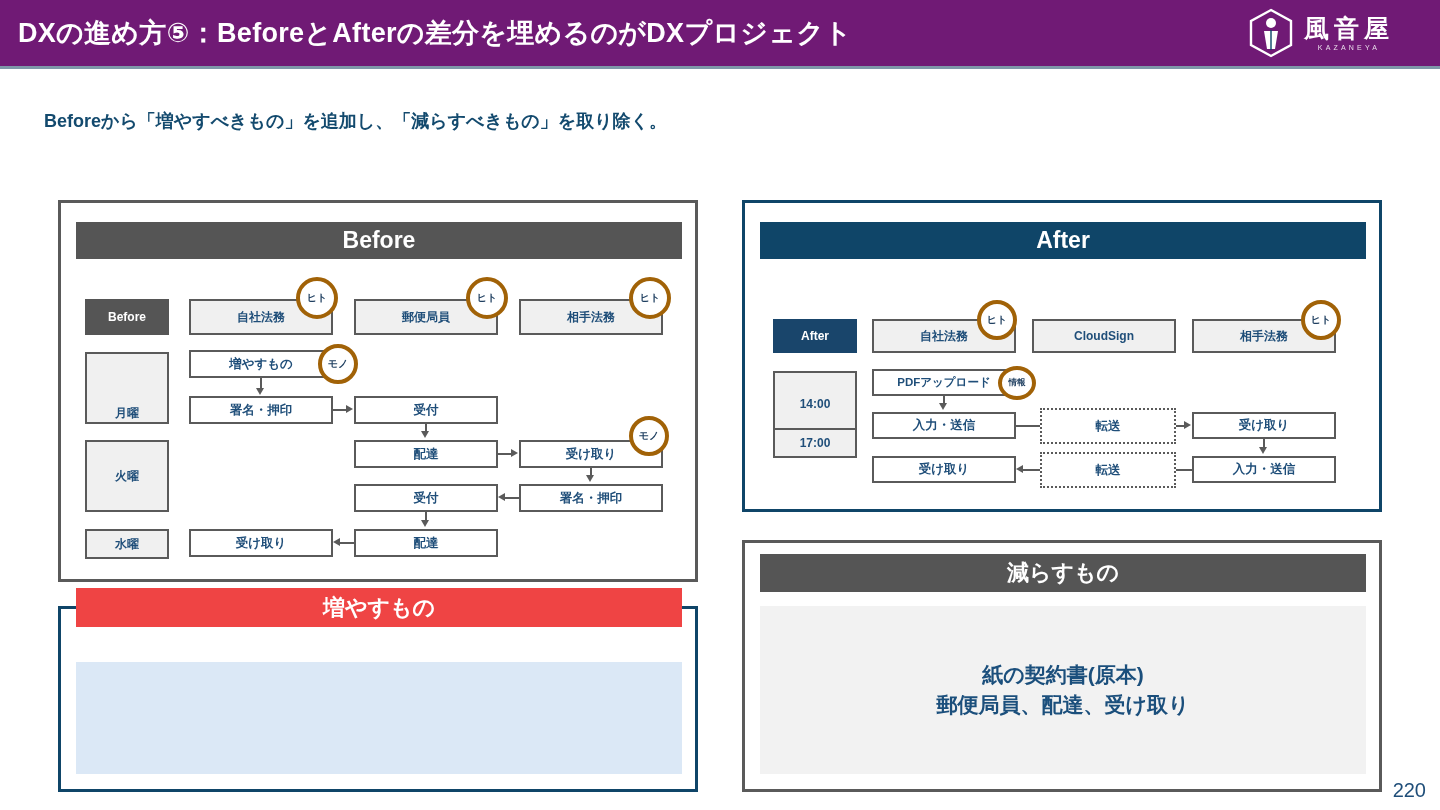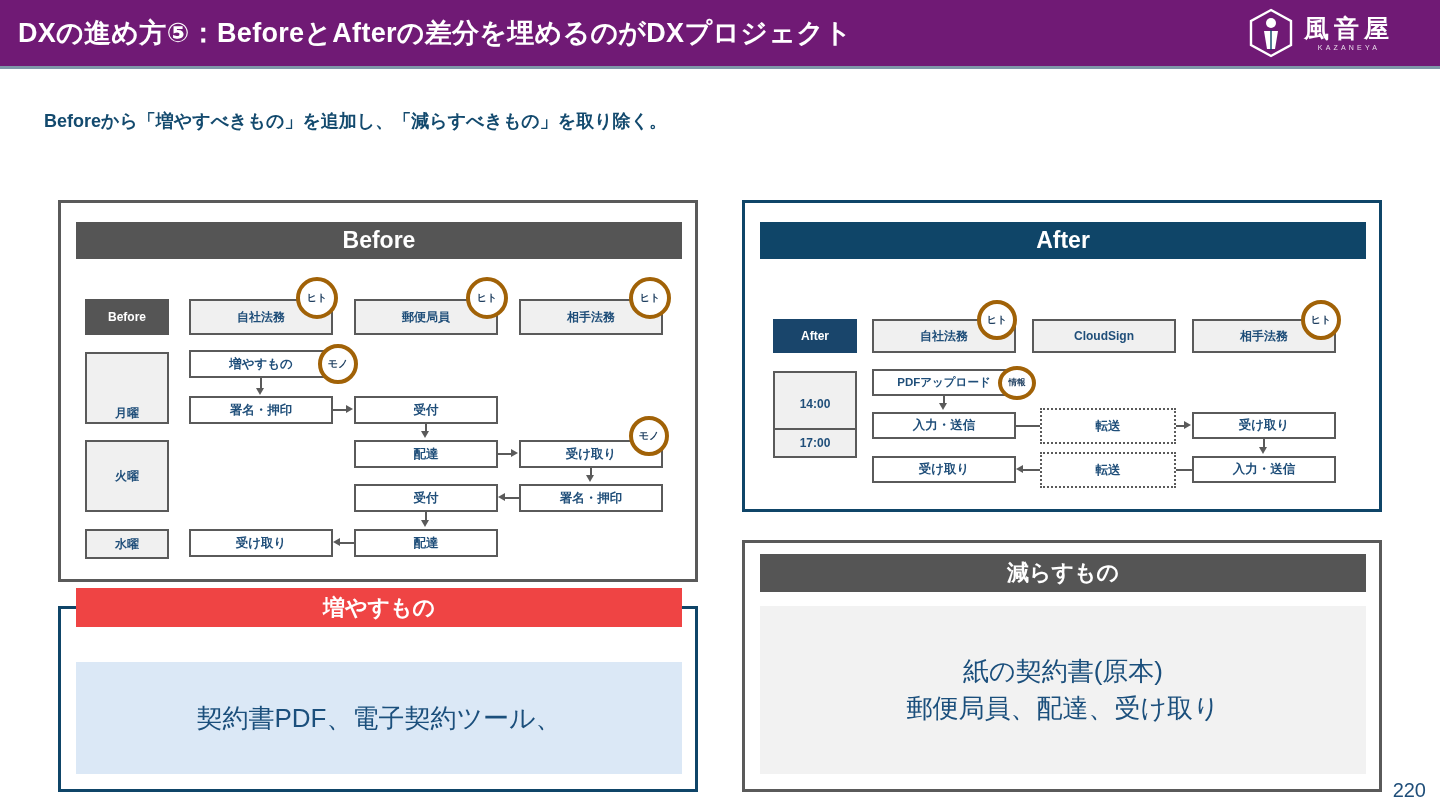--- a/index.html
+++ b/index.html
@@ -98,21 +98,21 @@
   }
   
   .sum-head{
     position:absolute;box-sizing:border-box;
     display:flex;align-items:center;justify-content:center;
     color:#ffffff;font-size:22px;font-weight:bold;
   }
   .sum-body{
     position:absolute;box-sizing:border-box;
     display:flex;flex-direction:column;align-items:center;justify-content:center;
-    color:#1b4f7c;font-size:26px;font-weight:normal;line-height:1.42;text-align:center;
+    color:#1b4f7c;font-size:21px;font-weight:bold;line-height:1.42;text-align:center;
   }
   .sum-body.blue{background:#dbe8f6;}
   .sum-body.gray{background:#f2f2f2;}
   
   .pageno{
     position:absolute;right:14px;bottom:8px;
     color:#1f4e79;font-size:20px;
   }
 </style>
 </head>
@@ -307,21 +307,20 @@
 
 <div class="hline" style="left:1176px;top:469px;width:16px;"></div>
 <div class="hline" style="left:1023px;top:469px;width:17px;"></div>
 <div class="arrow-l" style="left:1016px;top:465px;"></div>
 
 <div class="panel navy" style="left:58px;top:606px;width:640px;height:186px;"></div>
 <div class="sum-head" style="left:76px;top:588px;width:606px;height:39px;background:#ef4444;">
   <span>増やすもの</span>
 </div>
 <div class="sum-body blue" style="left:76px;top:662px;width:606px;height:112px;">
-  <span>契約書PDF、電子契約ツール、</span>
 </div>
 
 <div class="panel gray" style="left:742px;top:540px;width:640px;height:252px;"></div>
 <div class="sum-head" style="left:760px;top:554px;width:606px;height:38px;background:#555555;">
   <span>減らすもの</span>
 </div>
 <div class="sum-body gray" style="left:760px;top:606px;width:606px;height:168px;">
   <span>紙の契約書(原本)</span>
   <span>郵便局員、配達、受け取り</span>
 </div>

